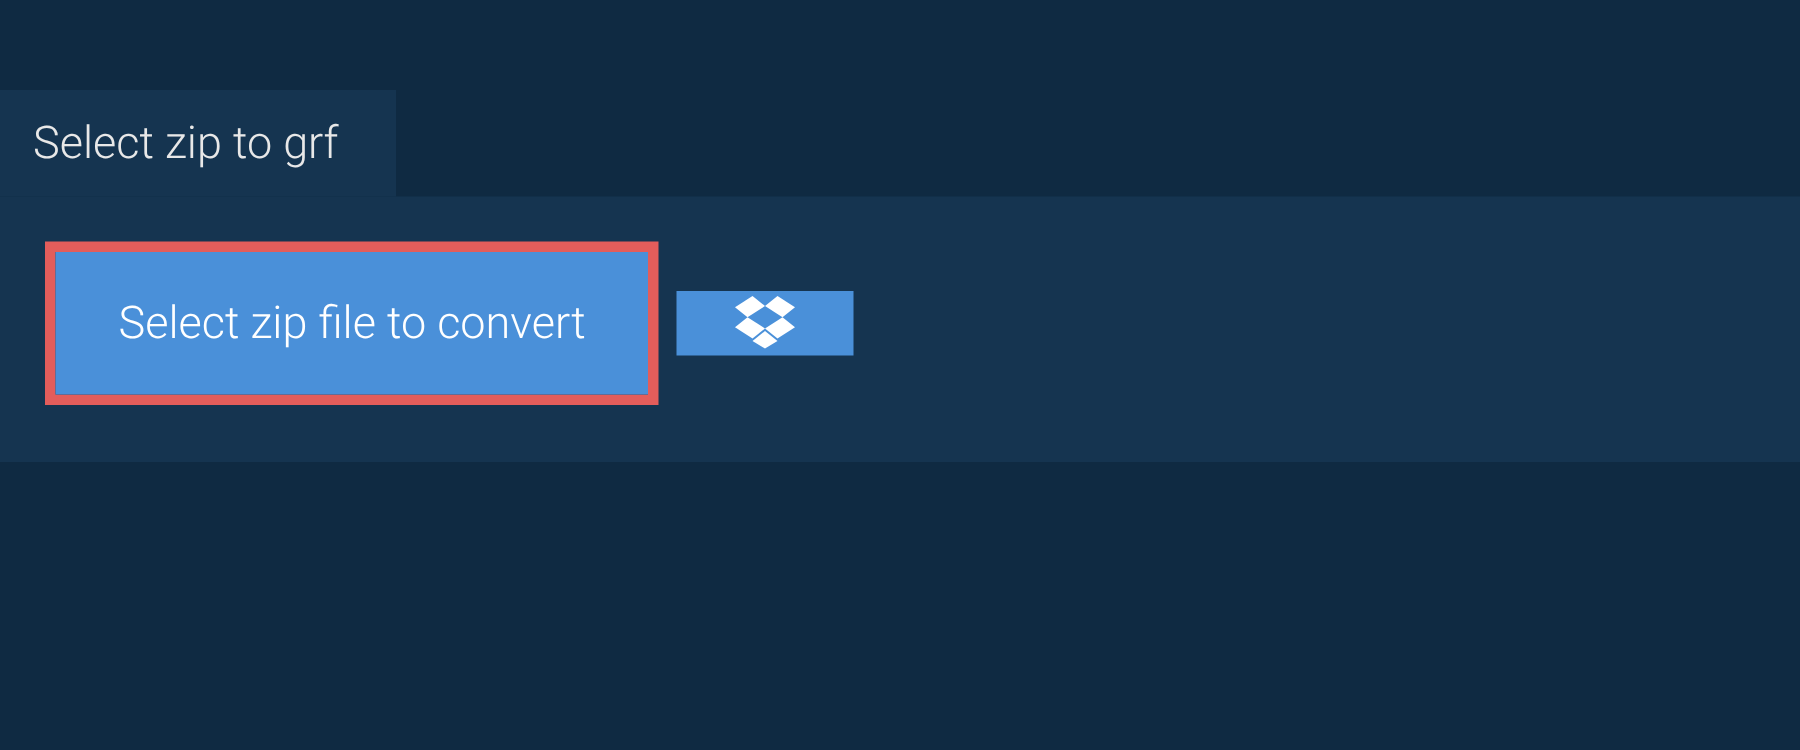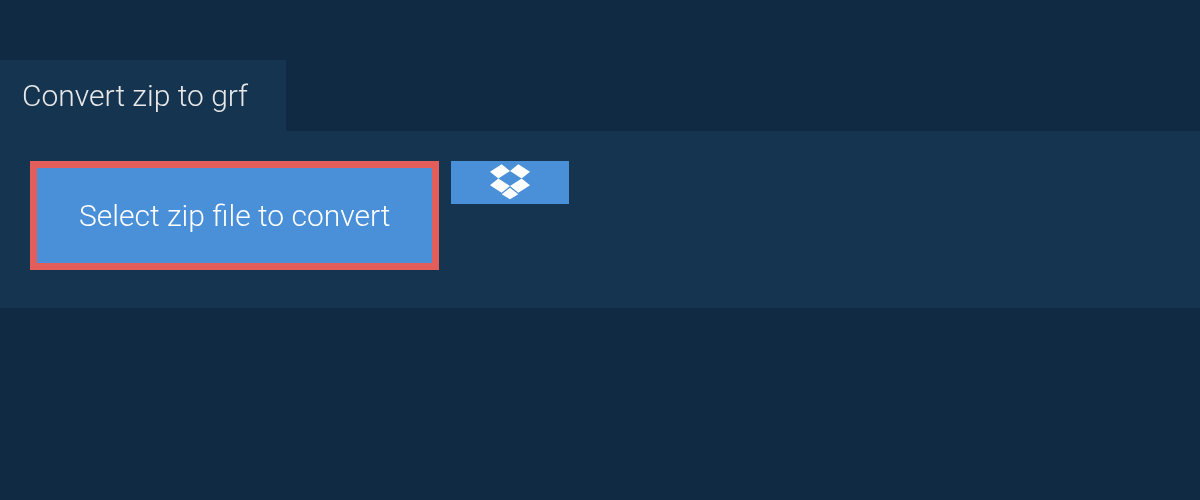--- a/index.html
+++ b/index.html
@@ -23,21 +23,21 @@
       background: #153450;
       color: #e8e8e8;
       font-size: 30px;
       font-weight: 300;
       padding: 18px 38px 18px 22px;
     }
     .panel {
       background: #153450;
       padding: 30px 30px 38px 30px;
       display: flex;
-      align-items: flex-start;
+      align-items: center;
       gap: 12px;
     }
     .select-btn-wrap {
       border: 7px solid #e35d5b;
       display: inline-block;
     }
     .select-btn {
       background: #4a90d9;
       color: #ffffff;
       font-size: 30px;
@@ -61,21 +61,21 @@
       width: 40px;
       height: 40px;
       fill: #ffffff;
     }
   </style>
 </head>
 <body>
 
 <div class="tab-area">
   <div class="tab">
-    <span>Convert zip to grf</span>
+    <span>Select zip to grf</span>
   </div>
 </div>
 
 <div class="panel">
   <div class="select-btn-wrap">
     <button class="select-btn">
       <span>Select zip file to convert</span>
     </button>
   </div>
   <button class="dropbox-btn">

